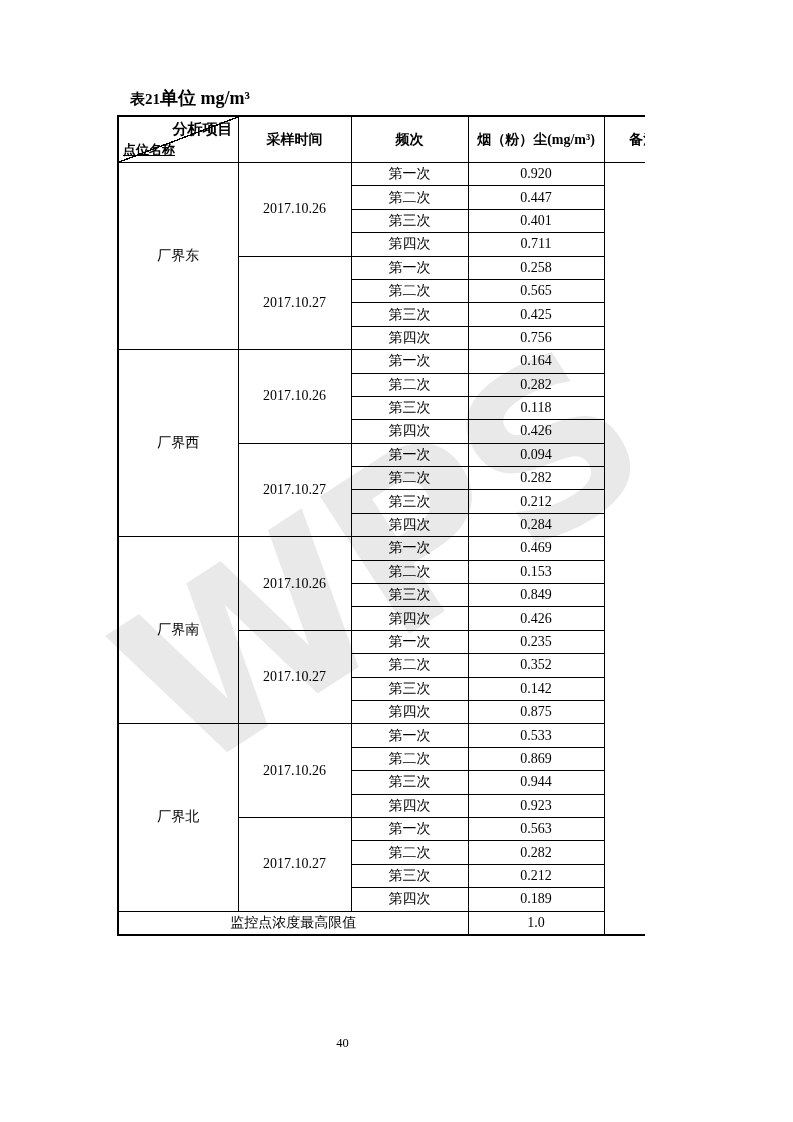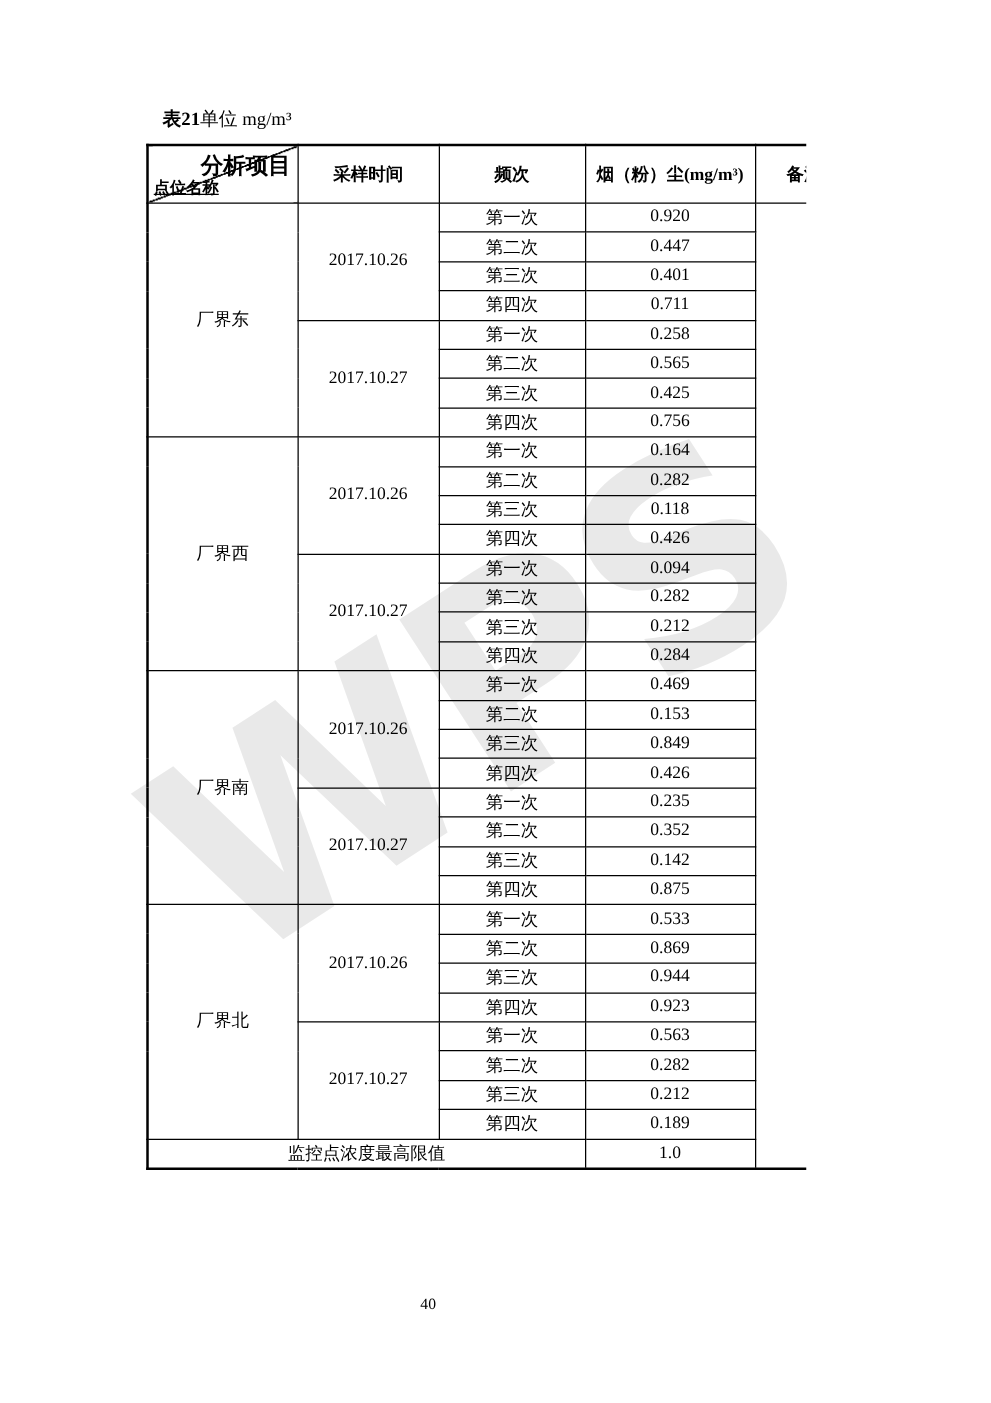--- a/index.html
+++ b/index.html
@@ -8,21 +8,21 @@
     font-family:"Liberation Serif", serif; color:#000; overflow:hidden;
   }
 
   
   .title-row {
     position:absolute; left:117px; top:86px; width:565px;
     display:flex; align-items:baseline;
   }
   .table-no { font-weight:bold; font-size:15px; padding-left:13px; white-space:nowrap; }
   .doc-title { flex:1; text-align:center; font-weight:bold; font-size:16px; white-space:nowrap; }
-  .unit-label { font-weight:normal; font-size:15px; padding-right:26px; white-space:nowrap; }
+  .unit-label { font-weight:bold; font-size:18px; padding-right:26px; white-space:nowrap; }
 
   
   table.results {
     position:absolute; left:117px; top:115px; width:565px;
     border-collapse:collapse; table-layout:fixed;
     border:2px solid #000;
   }
   table.results td, table.results th {
     border:1px solid #000; text-align:center; vertical-align:middle;
     font-size:14px; font-weight:normal; padding:0; overflow:hidden;
@@ -32,21 +32,21 @@
   tr.footer-row { height:24px; }
   td.footer-label { text-align:left; padding-left:50px; }
 
   
   th.diag {
     position:relative; padding:0;
     background:linear-gradient(to bottom right,
       transparent calc(50% - 0.7px), #000 calc(50% - 0.7px),
       #000 calc(50% + 0.7px), transparent calc(50% + 0.7px));
   }
-  .diag-top    { position:absolute; top:3px;  right:5px; font-size:18px; font-weight:bold; }
+  .diag-top    { position:absolute; top:3px;  right:5px; font-size:15px; font-weight:bold; }
   .diag-bottom { position:absolute; bottom:3px; left:4px; font-size:13px; font-weight:bold;text-decoration:underline; }
 
   
   .watermark {
     position:absolute; left:20px; top:360px; width:720px; height:400px;
     display:flex; align-items:center; justify-content:center;
     transform:rotate(-33deg);
     font-family:"DejaVu Sans", sans-serif; font-weight:bold;
     font-size:225px; letter-spacing:-6px;
     color:rgba(0,0,0,0.085);

